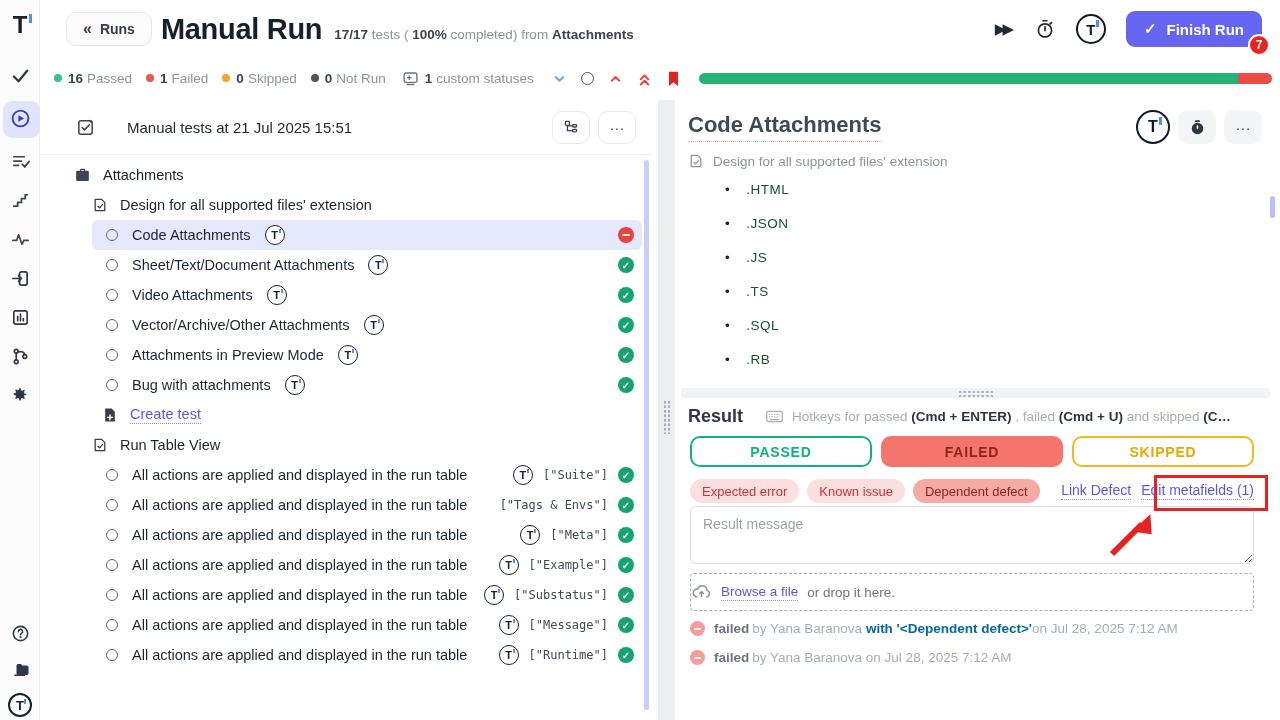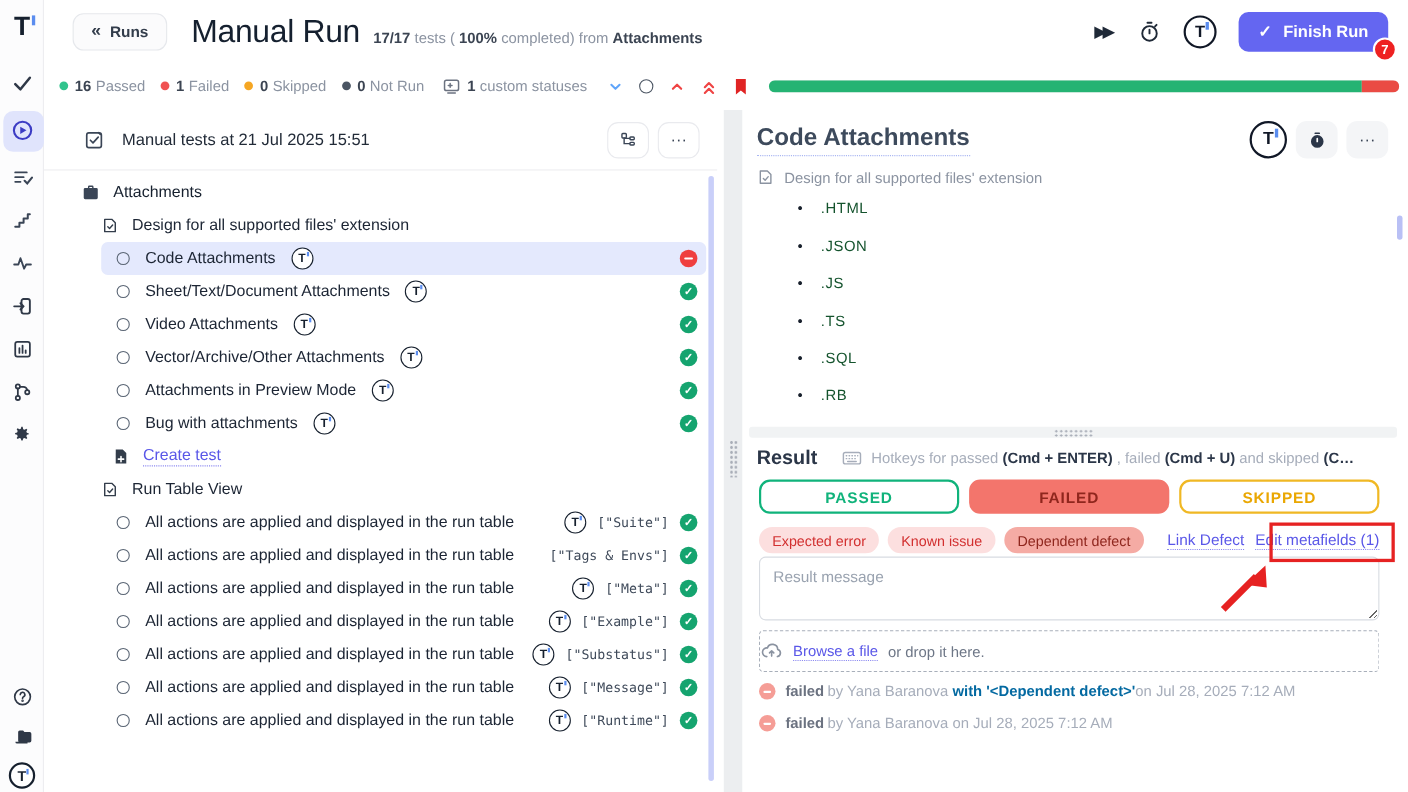--- a/index.html
+++ b/index.html
@@ -18,21 +18,21 @@
   .biglogo { font-weight:800; font-size:24px; color:#16202e; position:relative; line-height:1; }
   .biglogo::after { content:""; position:absolute; right:-5px; top:1px; width:3px; height:9px; background:#5b8def; }
   .circlogo { width:24px; height:24px; border:2px solid #16202e; border-radius:50%; display:flex; align-items:center; justify-content:center; font-weight:800; font-size:13px; color:#16202e; position:relative; background:#fff; }
   .circlogo::after { content:""; position:absolute; right:4px; top:4px; width:2px; height:5px; background:#5b8def; }
 
   
   .topbar { position:absolute; left:40px; top:0; width:1240px; height:100px; background:#fff; }
   .hdr { position:absolute; left:0; top:0; right:0; height:58px; display:flex; align-items:center; }
   .runs-btn { margin-left:26px; height:34px; padding:0 16px; border:1px solid #e6e8ec; background:#fbfbfc; border-radius:10px; display:flex; align-items:center; gap:8px; font-size:14px; color:#333d4b; font-weight:600; cursor:pointer; }
   .runs-chev { font-size:16px; color:#333d4b; }
-  .hdr-title { margin-left:22px; font-size:29px; font-weight:400; color:#15202f; letter-spacing:-0.3px; }
+  .hdr-title { margin-left:9px; font-size:29px; font-weight:700; color:#15202f; letter-spacing:-0.3px; }
   .hdr-sub { margin-left:12px; padding-top:10px; font-size:13.5px; color:#8b93a1; }
   .hdr-sub b { color:#3b4452; font-weight:700; }
   .hdr-right { margin-left:auto; display:flex; align-items:center; gap:20px; padding-right:18px; }
   .ff-icon { font-size:15px; letter-spacing:-4px; color:#1f2937; padding-right:4px; cursor:pointer; }
   .icon-btn { background:none; border:none; cursor:pointer; color:#1f2937; display:flex; }
   .hdr-logo { width:30px; height:30px; border:2.5px solid #111827; border-radius:50%; display:flex; align-items:center; justify-content:center; font-weight:800; font-size:15px; color:#111827; position:relative; cursor:pointer; }
   .hdr-logo::after { content:""; position:absolute; right:5px; top:4px; width:3px; height:7px; background:#5b8def; }
   .finish-btn { position:relative; height:36px; padding:0 18px; border:none; border-radius:9px; background:#6466f1; color:#fff; font-size:15px; font-weight:600; display:flex; align-items:center; gap:10px; cursor:pointer; }
   .finish-badge { position:absolute; right:-8px; bottom:-9px; width:22px; height:22px; border-radius:50%; background:#ee2121; color:#fff; font-size:12px; font-weight:700; display:flex; align-items:center; justify-content:center; border:2px solid #fff; }
 
@@ -46,21 +46,21 @@
   .sum-controls svg, .sum-controls .ring { cursor:pointer; }
   .ring { width:13px; height:13px; border:1.8px solid #4b5563; border-radius:50%; }
   .pbar { margin-left:18px; margin-right:8px; flex:1 1 auto; height:11px; border-radius:6px; overflow:hidden; display:flex; background:#eee; cursor:default; }
   .pbar .pg { background:#25b373; height:100%; }
   .pbar .pr { background:#ea4b44; height:100%; }
 
   
   .lpanel { position:absolute; left:40px; top:100px; width:612px; height:620px; background:#fff; }
   .lp-hdr { position:absolute; left:0; top:0; right:0; height:55px; display:flex; align-items:center; border-bottom:1px solid #ededf0; }
   .lp-hdr-icon { margin-left:36px; color:#3a4556; display:flex; }
-  .lp-title { margin-left:16px; font-size:15px; color:#222b38; }
+  .lp-title { margin-left:32px; font-size:15px; color:#222b38; }
   .lp-tools { margin-left:auto; display:flex; gap:8px; padding-right:16px; }
   .tool-btn { width:38px; height:33px; border:1px solid #e9eaee; background:#fff; border-radius:10px; display:flex; align-items:center; justify-content:center; color:#3a4556; cursor:pointer; font-size:15px; }
   .lscroll { position:absolute; right:3px; top:60px; width:5px; height:550px; background:#c9cff9; border-radius:3px; cursor:pointer; }
 
   .tree { position:absolute; left:0; top:60px; right:10px; }
   .trow { height:30px; display:flex; align-items:center; font-size:14.5px; color:#1c2534; cursor:pointer; position:relative; }
   .trow .sp { flex:1 1 auto; }
   .ind-suite { padding-left:34px; }
   .ind-file  { padding-left:52px; }
   .ind-test  { padding-left:66px; }

